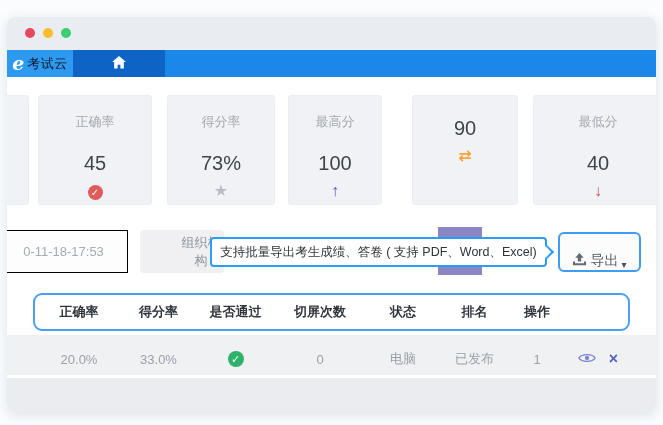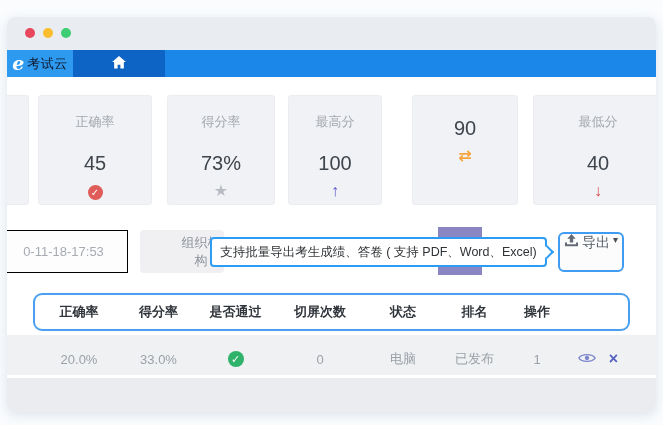--- a/index.html
+++ b/index.html
@@ -32,22 +32,22 @@
               border:1px solid #000000; border-radius:0; font-size:13px; color:#a6abb2;
               line-height:41px; text-align:center; }
   .org-btn { position:absolute; left:133px; top:213px; width:84px; height:43px; background:#f0f0f2;
              border:none; border-radius:4px; font-size:13px; color:#8d939b; cursor:pointer;padding-left:38px; }
   .highlight-rect { position:absolute; left:431px; top:210px; width:44px; height:48px; z-index:1; }
   .tooltip { position:absolute; left:203px; top:220px; width:337px; height:30px; background:#fff;
              border:2px solid #2d9cf4; border-radius:4px; z-index:3; font-size:12.5px; color:#303336;
              line-height:26px; text-align:center; white-space:nowrap; }
   .tooltip-arrow { position:absolute; right:-7px; top:8px; width:10px; height:10px; background:#fff;
                    border-top:2px solid #2d9cf4; border-right:2px solid #2d9cf4; transform:rotate(45deg); }
-  .export-btn { position:absolute; left:551px; top:215px; width:66px; height:40px; background:#fcfcfd;
-                border:2px solid #3f9cf0; border-radius:6px; z-index:2; display:flex; align-items:flex-start;
+  .export-btn { position:absolute; left:551px; top:215px; width:83px; height:40px; background:#fcfcfd;
+                border:2px solid #3f9cf0; border-radius:6px; z-index:2; display:flex; align-items:flex-end;
                 justify-content:center; gap:3px; cursor:pointer; }
   .export-label { font-size:14px; color:#565d66; }
   .export-caret { font-size:10px; color:#4a4f57; }
   
   .thead { position:absolute; left:26px; top:276px; width:597px; height:38px; background:#fff;
            border:2px solid #4aa0f0; border-radius:9px; z-index:2; display:grid;
            grid-template-columns:88px 71px 83px 86px 80px 63px 62px 60px; align-items:center;
            text-align:center; font-size:13px; font-weight:700; color:#30353b; }
   .trow { position:absolute; left:0; top:318px; width:649px; height:40px; background:#f0f1f3; }
   .trow-grid { position:absolute; left:28px; top:0; width:593px; height:48px; display:grid;

